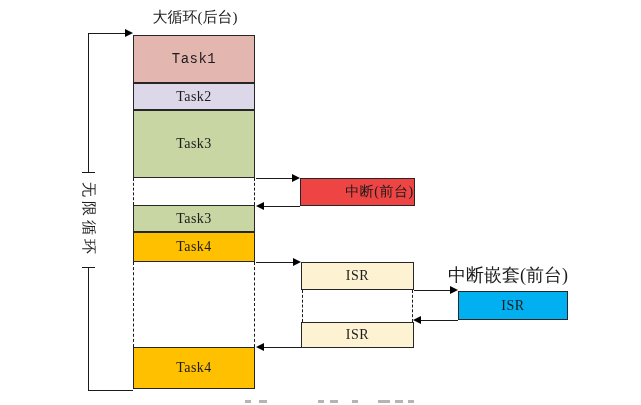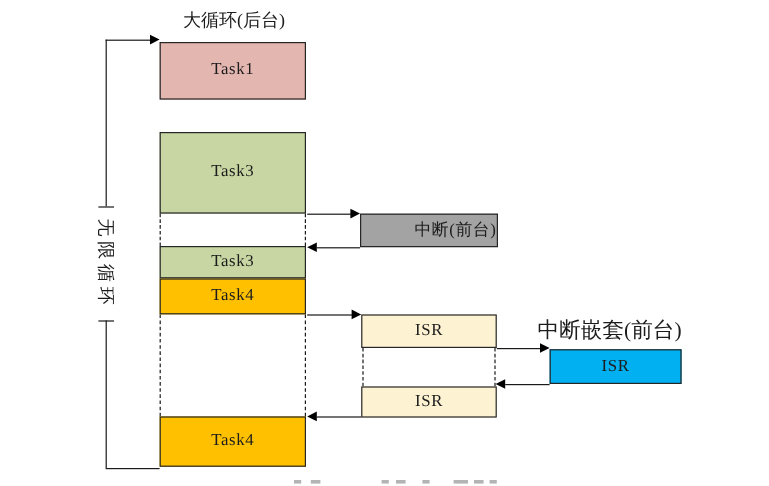--- a/index.html
+++ b/index.html
@@ -50,31 +50,32 @@
 
   <div class="hline" style="left:88px;top:33px;width:39px;"></div>
   <div class="ah-r" style="left:125px;top:29px;"></div>
   <div class="vline" style="left:88px;top:33px;height:139px;"></div>
   <div class="hline" style="left:82px;top:172px;width:13px;"></div>
   <div class="label rotated" style="left:88px;top:220px;font-size:15px;">无限循环</div>
   <div class="hline" style="left:82px;top:267px;width:13px;"></div>
   <div class="vline" style="left:88px;top:267px;height:123px;"></div>
   <div class="hline" style="left:88px;top:390px;width:45px;"></div>
 
-  <div class="box" style="left: 133px; top: 35px; width: 122px; height: 48px; background: rgb(228, 182, 176);">Task1</div>
+  <div class="box" style="left: 133px; top: 35px; width: 122px; height: 48px; background: rgb(228, 182, 176); font-family: Liberation Mono, monospace;">Task1</div>
+  <div class="box" style="left: 133px; top: 83px; width: 122px; height: 27px; background: rgb(220, 216, 233);">Task2</div>
   <div class="box" style="left: 133px; top: 110px; width: 122px; height: 68px; background: rgb(199, 214, 162);">Task3</div>
   <div class="gapbox" style="left:133px;top:178px;width:122px;height:27px;"></div>
   <div class="box" style="left: 133px; top: 205px; width: 122px; height: 27px; background: rgb(199, 214, 162);">Task3</div>
   <div class="box" style="left: 133px; top: 232px; width: 122px; height: 30px; background: rgb(255, 192, 0);">Task4</div>
   <div class="gapbox" style="left:133px;top:262px;width:122px;height:85px;"></div>
   <div class="box" style="left: 133px; top: 347px; width: 122px; height: 42px; background: rgb(255, 192, 0);">Task4</div>
 
   <div class="hline" style="left:256px;top:178px;width:37px;"></div>
   <div class="ah-r" style="left:292px;top:174px;"></div>
-  <div class="box" style="left: 300px; top: 178px; width: 115px; height: 28px; border-width: 1px; background: #a3a3a3; padding-left: 44px;">中断(前台)</div>
+  <div class="box" style="left: 300px; top: 178px; width: 115px; height: 28px; border-width: 1px; background: #ef4444; padding-left: 44px;">中断(前台)</div>
   <div class="hline" style="left:264px;top:206px;width:36px;"></div>
   <div class="ah-l" style="left:256px;top:202px;"></div>
 
   <div class="hline" style="left:256px;top:262px;width:38px;"></div>
   <div class="ah-r" style="left:293px;top:258px;"></div>
   <div class="box" style="left: 301px; top: 262px; width: 113px; height: 28px; background: rgb(253, 242, 210);">ISR</div>
 
   <div class="vdash" style="left:302px;top:290px;height:32px;"></div>
   <div class="vdash" style="left:412px;top:290px;height:32px;"></div>
 

